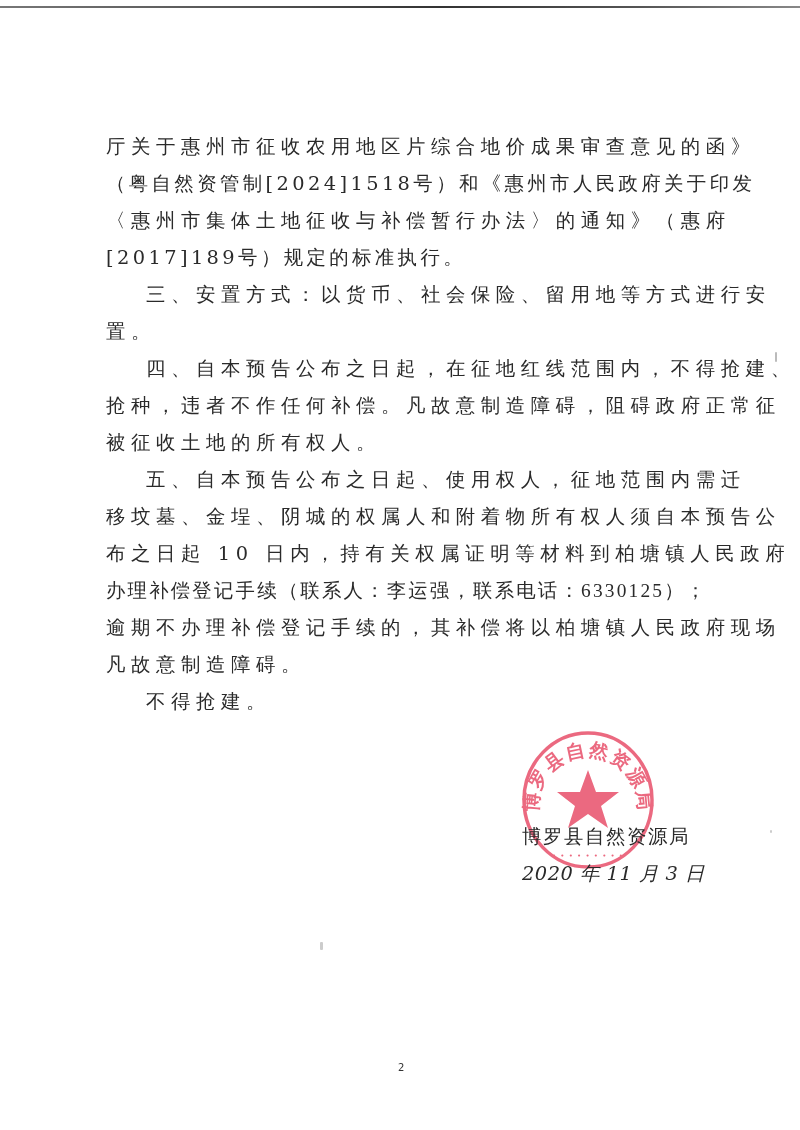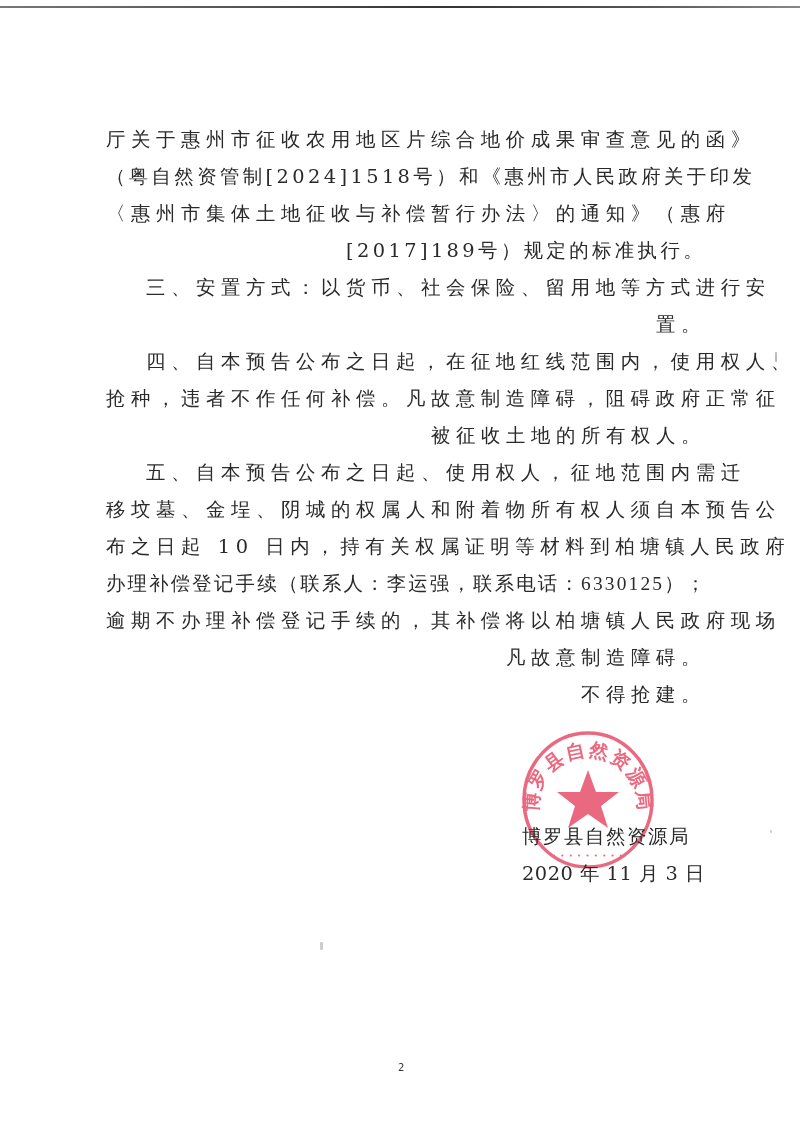--- a/index.html
+++ b/index.html
@@ -11,23 +11,22 @@
       font-family: "DejaVu Serif", "Liberation Serif", serif;
       color: #2a2a2a;
     }
     .top-rule {
       position: absolute; left: 0; top: 6px; width: 800px; height: 2px;
       background: linear-gradient(to right, #777 0%, #555 30%, #333 55%, #555 80%, #888 100%);
     }
     .body-text {
       position: absolute;
       left: 106px;
-      top: 121px;
+      top: 128px;
       width: 600px;
-      text-align: right;
     }
     .line {
       height: 37px;
       line-height: 37px;
       font-size: 19.4px;
       letter-spacing: 5.6px;
       white-space: nowrap;
       overflow: visible;
     }
     .line.indent { padding-left: 40px; }
@@ -39,21 +38,21 @@
       top: 818px;
       width: 200px;
     }
     .sig-line {
       font-size: 19.4px;
       line-height: 37px;
       height: 37px;
       letter-spacing: 1.6px;
       white-space: nowrap;
     }
-    .sig-date { letter-spacing: 0.5px; }
+    .sig-date { letter-spacing: 0.5px; font-style: italic; }
     .stamp {
       position: absolute;
       left: 520px;
       top: 730px;
       width: 136px;
       height: 140px;
       pointer-events: none;
       opacity: 0.85;
     }
     .page-number {
@@ -77,21 +76,21 @@
 
 <div class="body-text">
   <div class="line">厅关于惠州市征收农用地区片综合地价成果审查意见的函》</div>
   <div class="line mid">（粤自然资管制[2024]1518号）和《惠州市人民政府关于印发</div>
   <div class="line">〈惠州市集体土地征收与补偿暂行办法〉的通知》（惠府</div>
   <div class="line mid">[2017]189号）规定的标准执行。</div>
 
   <div class="line indent">三、安置方式：以货币、社会保险、留用地等方式进行安</div>
   <div class="line">置。</div>
 
-  <div class="line indent">四、自本预告公布之日起，在征地红线范围内，使用权人、</div>
+  <div class="line indent">四、自本预告公布之日起，在征地红线范围内，不得抢建、</div>
   <div class="line">抢种，违者不作任何补偿。凡故意制造障碍，阻碍政府正常征</div>
   <div class="line">被征收土地的所有权人。</div>
 
   <div class="line indent">五、自本预告公布之日起、使用权人，征地范围内需迁</div>
   <div class="line">移坟墓、金埕、阴城的权属人和附着物所有权人须自本预告公</div>
   <div class="line">布之日起 10 日内，持有关权属证明等材料到柏塘镇人民政府</div>
   <div class="line tight">办理补偿登记手续（联系人：李运强，联系电话：6330125）；</div>
   <div class="line">逾期不办理补偿登记手续的，其补偿将以柏塘镇人民政府现场</div>
   <div class="line">凡故意制造障碍。</div>
 

